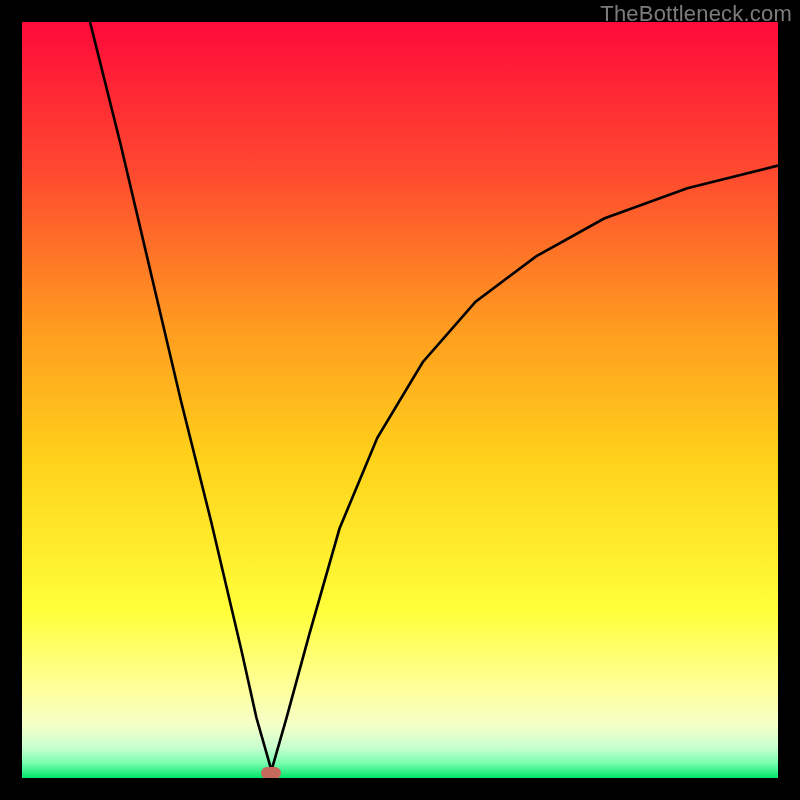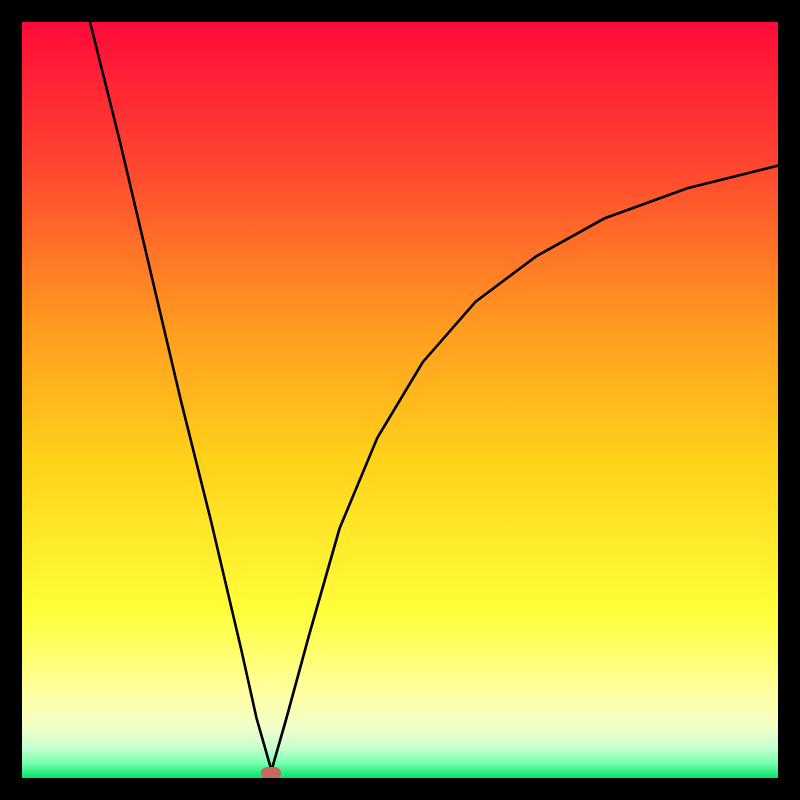--- a/index.html
+++ b/index.html
@@ -76,13 +76,14 @@
     </svg>
 
     <svg class="curve" viewBox="0 0 100 100" preserveAspectRatio="none" width="756" height="756">
       <path id="left-path" fill="none" stroke="#000" stroke-width="0.35" stroke-linecap="round" d="M9.00 0.00 L13.00 16.00 L17.00 33.00 L21.00 50.00 L25.00 66.00 L29.00 83.00 L31.00 92.00 L33.00 99.00"></path>
       <path id="right-path" fill="none" stroke="#000" stroke-width="0.35" stroke-linecap="round" d="M33.00 99.00 L35.00 92.00 L38.00 81.00 L42.00 67.00 L47.00 55.00 L53.00 45.00 L60.00 37.00 L68.00 31.00 L77.00 26.00 L88.00 22.00 L100.00 19.00"></path>
     </svg>
 
     <div class="marker" style="left: 239.48px; top: 745px;"></div>
   </div>
 
+  <div class="attribution">TheBottleneck.com</div>
 </div>
 
 </body></html>

